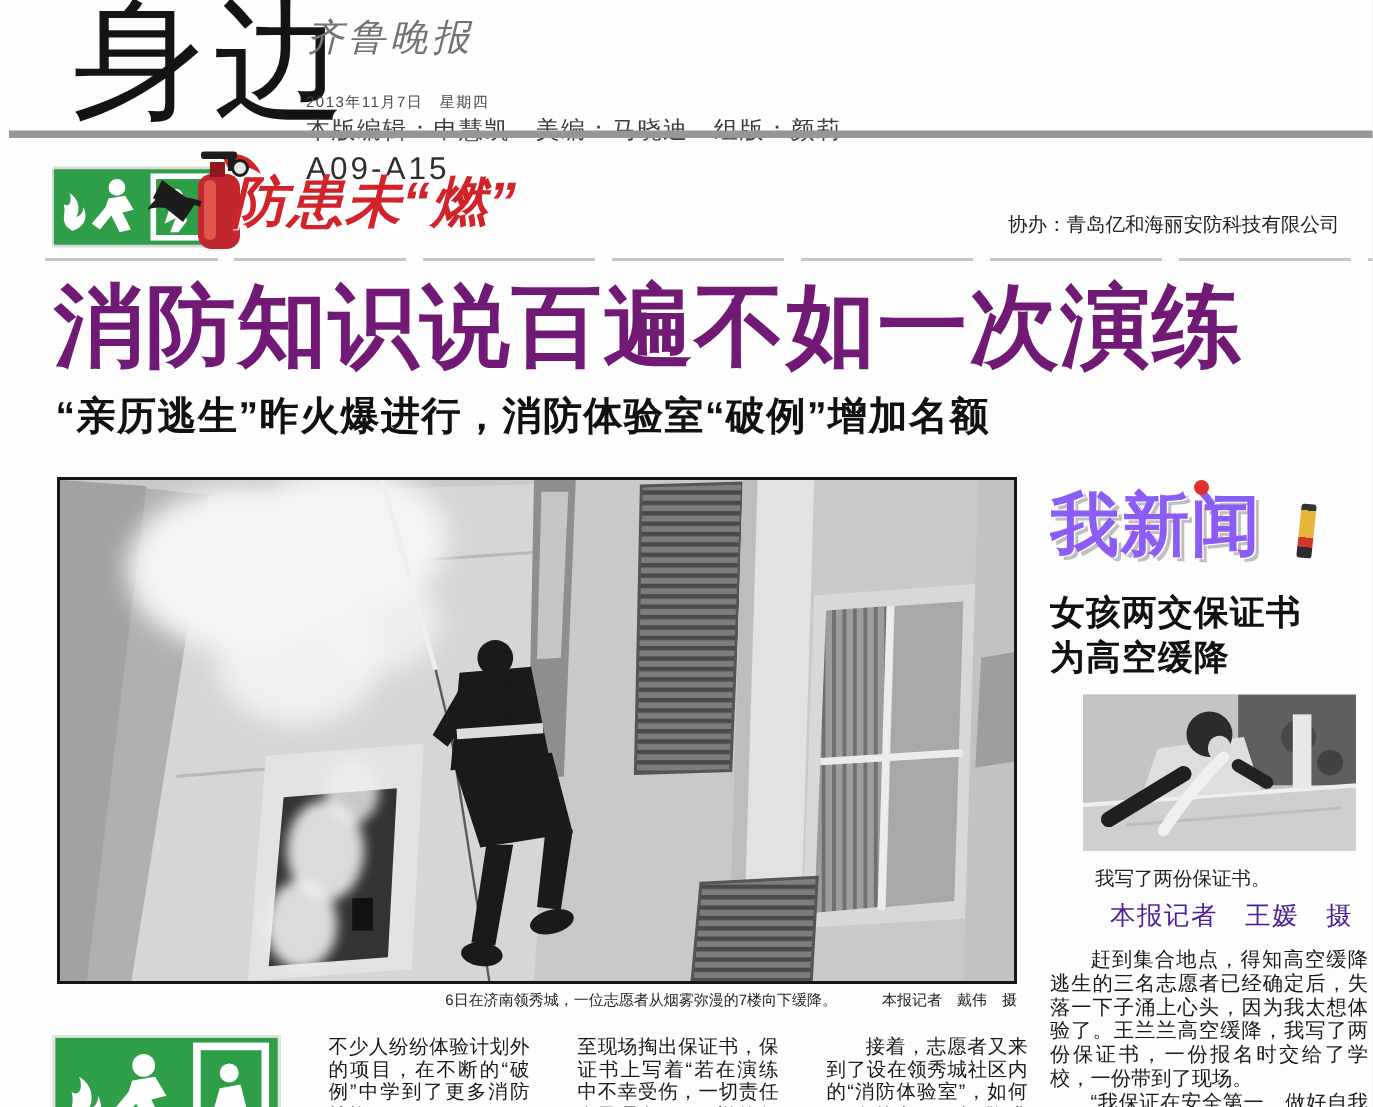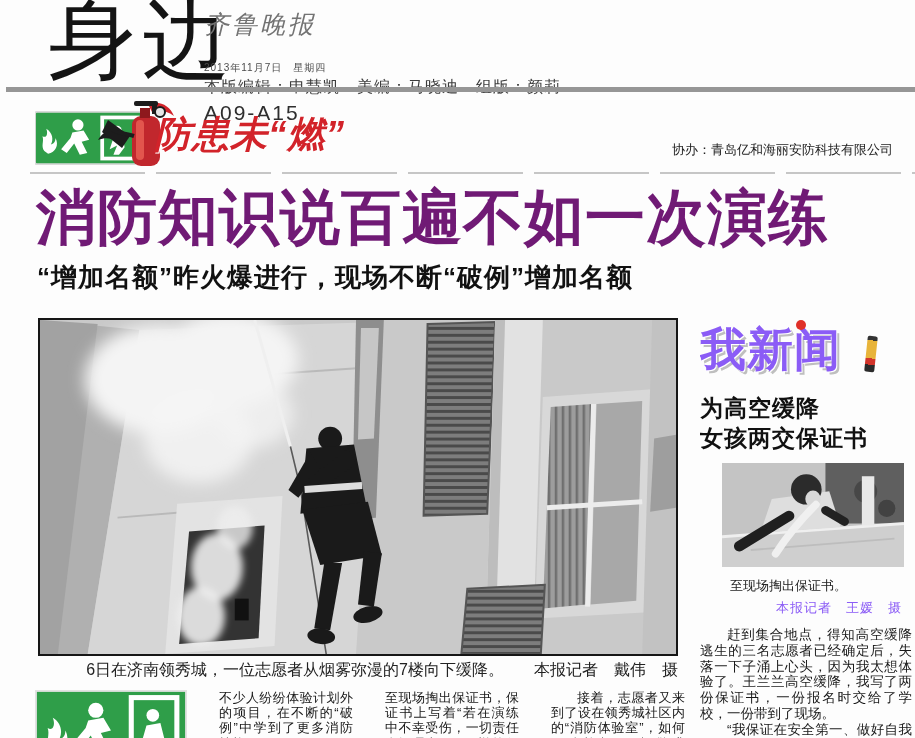--- a/index.html
+++ b/index.html
@@ -51,40 +51,40 @@
     color:#111;letter-spacing:1px;white-space:nowrap;
   }
   
   .main-photo{
     position:absolute;left:38px;top:318px;width:636px;height:334px;
     border:2px solid #161616;background:#c9c9c9;
   }
   .main-photo svg{display:block;width:100%;height:100%;}
   .caption-row{
     position:absolute;left:38px;top:660px;width:640px;display:flex;
-    justify-content:flex-end;gap:30px;font-size:16px;color:#222;
+    justify-content:flex-end;gap:30px;font-size:10px;color:#222;
   }
   
   .side-col{position:absolute;left:700px;top:314px;width:212px;height:424px;overflow:hidden;}
   .news-logo{position:relative;height:66px;margin-top:4px;}
   .news-logo .logo-text{
     font-size:46px;font-weight:900;color:#8b5cf6;letter-spacing:1px;line-height:62px;
     text-shadow:1px 1px 0 #ffffff,3px 3px 0 #bfbfbf;
   }
   .logo-dot{position:absolute;left:96px;top:2px;width:10px;height:10px;border-radius:50%;background:#e03028;}
   .pencil-icon{
     position:absolute;left:166px;top:18px;width:10px;height:36px;transform:rotate(6deg);
     background:linear-gradient(180deg,#333 0 12%,#e8b43a 12% 62%,#d2352b 62% 80%,#2b2b2b 80% 100%);
     border-radius:2px;
   }
   .side-title{font-size:23px;font-weight:800;line-height:30px;color:#111;margin-top:9px;letter-spacing:1px;}
   .side-photo{width:182px;height:104px;margin:10px 0 0 22px;background:#bdbdbd;}
   .side-photo svg{display:block;width:100%;height:100%;}
   .side-cap1{font-size:13px;color:#222;margin:10px 0 0 30px;}
-  .side-cap2{font-size:13px;color:#8b5cf6;margin-top:4px;text-align:right;padding-right:10px;letter-spacing:1px;}
+  .side-cap2{font-size:17px;color:#4c1d95;margin-top:4px;text-align:right;padding-right:10px;letter-spacing:1px;}
   .side-body{margin-top:10px;font-size:13.5px;line-height:15.8px;text-align:justify;color:#181818;}
   .side-body p{margin:0;text-indent:2em;}
   
   .bottom-strip{position:absolute;left:35px;top:690px;width:650px;height:48px;display:flex;gap:32px;overflow:hidden;}
   .sign-lg{flex:0 0 152px;height:66px;}
   .bottom-col{flex:1 1 0;font-size:13px;line-height:15.2px;text-align:justify;color:#181818;}
   .bottom-col p{margin:0;}
   .bottom-col p.indent{text-indent:2em;}
 </style>
 </head>
@@ -124,21 +124,21 @@
       <rect x="56" y="8" width="5" height="10" fill="#1c1c1c"></rect>
       <circle cx="64" cy="16" r="5" fill="#e6e6e6" stroke="#1c1c1c" stroke-width="2"></circle>
       <path d="M38,40 C26,36 18,38 14,30" fill="none" stroke="#1c1c1c" stroke-width="4"></path>
     </svg>
   </div>
   <div class="slogan">防患未“燃”</div>
   <div class="co-organizer-line">协办：青岛亿和海丽安防科技有限公司</div>
   <div class="rule-broken"></div>
 
   <div class="headline">消防知识说百遍不如一次演练</div>
-  <div class="subheadline">“增加名额”昨火爆进行，现场不断“破例”增加名额</div>
+  <div class="subheadline">“亲历逃生”昨火爆进行，消防体验室“破例”增加名额</div>
 
   <div class="main-photo">
     <svg viewBox="0 0 640 338" preserveAspectRatio="none">
       <defs>
         <filter id="b8" x="-40%" y="-40%" width="180%" height="180%">
             <feGaussianBlur stdDeviation="8"></feGaussianBlur>
           </filter>
         <filter id="b4" x="-40%" y="-40%" width="180%" height="180%">
             <feGaussianBlur stdDeviation="4"></feGaussianBlur>
           </filter>
@@ -215,42 +215,42 @@
     <span>本报记者　戴伟　摄</span>
   </div>
 
   <div class="side-col">
     <div class="news-logo">
       <span class="logo-text">我新闻</span>
       <span class="logo-dot"></span>
       <span class="pencil-icon"></span>
     </div>
     <div class="side-title">
+      <div>女孩两交保证书</div>
       <div>为高空缓降</div>
-      <div>女孩两交保证书</div>
     </div>
     <div class="side-photo">
       <svg viewBox="0 0 190 110" preserveAspectRatio="none">
         <rect width="190" height="110" fill="#c4c4c4"></rect>
         <rect x="108" y="0" width="82" height="64" fill="#5f5f5f"></rect>
         <circle cx="150" cy="30" r="12" fill="#474747"></circle>
         <circle cx="172" cy="48" r="9" fill="#424242"></circle>
         <polygon points="0,78 190,64 190,110 0,110" fill="#cfcfcf"></polygon>
         <line x1="0" y1="78" x2="190" y2="64" stroke="#efefef" stroke-width="3"></line>
         <line x1="30" y1="92" x2="180" y2="80" stroke="#bdbdbd" stroke-width="2"></line>
         <rect x="146" y="14" width="13" height="52" fill="#e8e8e8"></rect>
         <polygon points="52,38 112,30 124,68 40,74" fill="#dedede"></polygon>
         <circle cx="88" cy="28" r="16" fill="#2b2b2b"></circle>
         <ellipse cx="95" cy="38" rx="8" ry="9" fill="#d8d8d8"></ellipse>
         <path d="M70,56 L18,88" stroke="#1f1f1f" stroke-width="11" stroke-linecap="round"></path>
         <path d="M108,50 L128,62" stroke="#222" stroke-width="9" stroke-linecap="round"></path>
         <path d="M98,44 C84,58 70,74 56,96" stroke="#f0f0f0" stroke-width="8" fill="none" stroke-linecap="round"></path>
       </svg>
     </div>
-    <div class="side-cap1">至现场掏出保证书。</div>
+    <div class="side-cap1">我写了两份保证书。</div>
     <div class="side-cap2">本报记者　王媛　摄</div>
     <div class="side-body">
       <p>赶到集合地点，得知高空缓降逃生的三名志愿者已经确定后，失落一下子涌上心头，因为我太想体验了。王兰兰高空缓降，我写了两份保证书，一份报名时交给了学校，一份带到了现场。</p>
       <p>“我保证在安全第一、做好自我保护的前提下，积极配合消防部门，若在演练过程中不幸受伤，一切责任自己承担。”保证书中这样写道。</p>
     </div>
   </div>
 
   <div class="bottom-strip">
     <div class="sign-lg">
       <svg viewBox="0 0 120 60" preserveAspectRatio="none">

